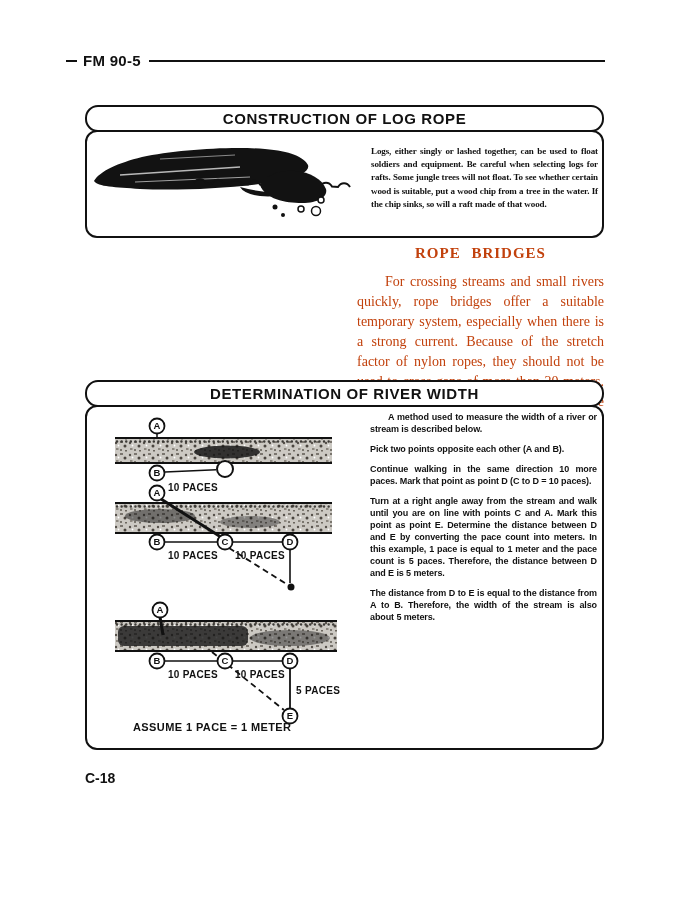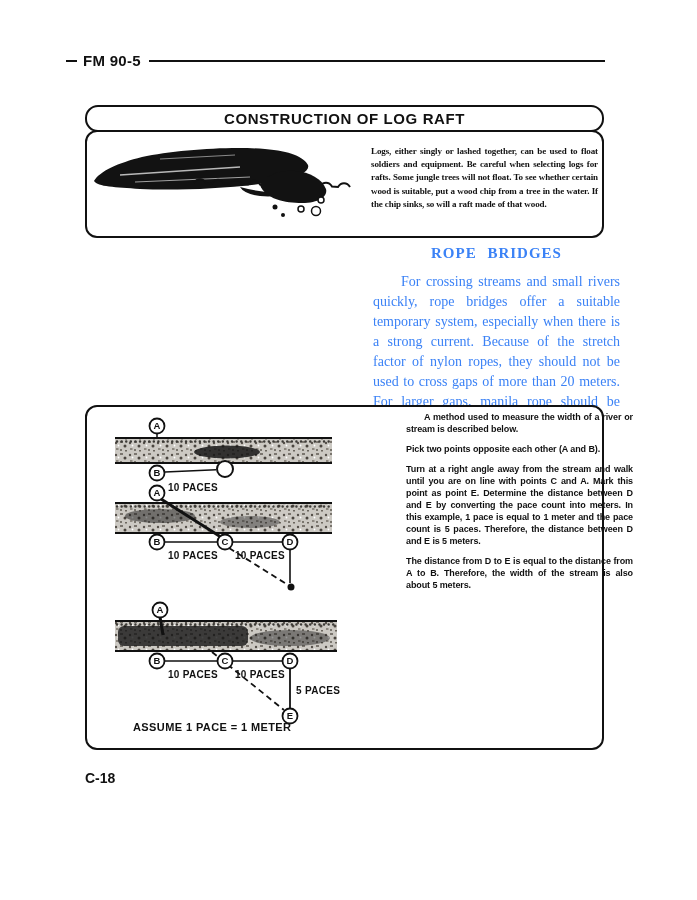--- a/index.html
+++ b/index.html
@@ -28,27 +28,27 @@
   }
   #fig1 { top:105px; height:133px; }
   #fig1 .fig-content { height:108px; }
   #fig2 { top:380px; height:370px; }
   #fig2 .fig-content { height:345px; }
   .fig-text {
     position:absolute; font-size:9px; font-weight:bold; letter-spacing:-.1px;
     text-align:justify; line-height:13.2px;
   }
   #raft-caption { left:284px; top:13px; width:227px;font-family:Liberation Serif, serif; }
-  .steps { position:absolute; left:283px; top:4px; width:227px;margin-left:36px; }
+  .steps { position:absolute; left:283px; top:4px; width:227px; }
   .steps p { font-size:9px; font-weight:bold; letter-spacing:-.1px; line-height:12px;
              text-align:justify; margin-bottom:8px; }
   .steps p.indent { text-indent:18px; }
   
-  .rope { position:absolute; left:373px; top:245px; width:247px;
-          font-family:"Liberation Serif", serif; color:#3b82f6; }
+  .rope { position:absolute; left:357px; top:245px; width:247px;
+          font-family:"Liberation Serif", serif; color:#c2410c; }
   .rope h2 { font-size:15px; font-weight:bold; text-align:center;
              letter-spacing:1px; word-spacing:6px; margin-bottom:10px; }
   .rope p { font-size:14px; line-height:20px; text-align:justify;
             text-indent:28px; word-spacing:1px; }
   
   .footer { position:absolute; left:85px; top:770px; font-weight:bold; font-size:14px; }
   
   svg { position:absolute; }
   #raft-svg { left:3px; top:5px; }
   #diagram-svg { left:13px; top:9px; }
@@ -61,21 +61,21 @@
 
 <div class="page">
 
   <div class="hdr">
     <div class="hdr-dash"></div>
     <div class="hdr-id">FM 90-5</div>
     <div class="hdr-rule"></div>
   </div>
 
   <div class="figbox" id="fig1">
-    <div class="fig-title">CONSTRUCTION OF LOG RAFT</div>
+    <div class="fig-title">CONSTRUCTION OF LOG ROPE</div>
     <div class="fig-content">
 
       <svg id="raft-svg" width="282" height="96" viewBox="0 0 282 96">
 
         <path fill="#121212" d="M4,44 C10,34 28,26 52,20 C85,13 140,9 175,12 C200,14 214,20 218,28 C220,34 210,40 190,44 C150,51 90,54 50,52 C25,50 8,50 4,44 Z"></path>
         <path fill="#121212" d="M150,50 q30,8 45,4 q-5,7 -25,5 q-16,-2 -20,-9 z"></path>
         <path d="M30,38 L150,30" stroke="#fff" stroke-width="1.5" opacity=".7" fill="none"></path>
         <path d="M45,45 L160,40" stroke="#fff" stroke-width="1" opacity=".6" fill="none"></path>
         <path d="M70,22 L145,18" stroke="#fff" stroke-width="1" opacity=".5" fill="none"></path>
 
@@ -92,20 +92,21 @@
       <div class="fig-text" id="raft-caption">Logs, either singly or lashed together, can be used to float soldiers and equipment. Be careful when selecting logs for rafts. Some jungle trees will not float. To see whether certain wood is suitable, put a wood chip from a tree in the water. If the chip sinks, so will a raft made of that wood.</div>
     </div>
   </div>
 
   <div class="rope">
     <h2>ROPE BRIDGES</h2>
     <p>For crossing streams and small rivers quickly, rope bridges offer a suitable temporary system, especially when there is a strong current. Because of the stretch factor of nylon ropes, they should not be used to cross gaps of more than 20 meters. For larger gaps, manila rope should be used.</p>
   </div>
 
   <div class="figbox" id="fig2">
+    <div class="fig-title">DETERMINATION OF RIVER WIDTH</div>
     <div class="fig-content">
 
       <svg id="diagram-svg" width="270" height="330" viewBox="0 0 270 330">
         <defs>
           <pattern id="stipple" width="14" height="12" patternUnits="userSpaceOnUse">
             <rect width="14" height="12" fill="#ccc9c3"></rect>
             <circle cx="2" cy="3" r="1.2" fill="#55504a"></circle>
             <rect x="6" y="1" width="3" height="2" fill="#7a756e"></rect>
             <circle cx="11" cy="6" r="1.5" fill="#4a453f"></circle>
             <rect x="2" y="8" width="2.5" height="2" fill="#8d8880"></rect>
@@ -181,20 +182,21 @@
           <text class="lbl" x="68" y="262">10 PACES</text>
           <text class="lbl" x="135" y="262">10 PACES</text>
           <text class="lbl" x="196" y="278">5 PACES</text>
           <text class="assume" x="33" y="315">ASSUME 1 PACE = 1 METER</text>
         </g>
       </svg>
 
       <div class="steps">
         <p class="indent">A method used to measure the width of a river or stream is described below.</p>
         <p>Pick two points opposite each other (A and B).</p>
+        <p>Continue walking in the same direction 10 more paces. Mark that point as point D (C to D = 10 paces).</p>
         <p>Turn at a right angle away from the stream and walk until you are on line with points C and A. Mark this point as point E. Determine the distance between D and E by converting the pace count into meters. In this example, 1 pace is equal to 1 meter and the pace count is 5 paces. Therefore, the distance between D and E is 5 meters.</p>
         <p>The distance from D to E is equal to the distance from A to B. Therefore, the width of the stream is also about 5 meters.</p>
       </div>
     </div>
   </div>
 
   <div class="footer">C-18</div>
 </div>
 
 </body></html>

